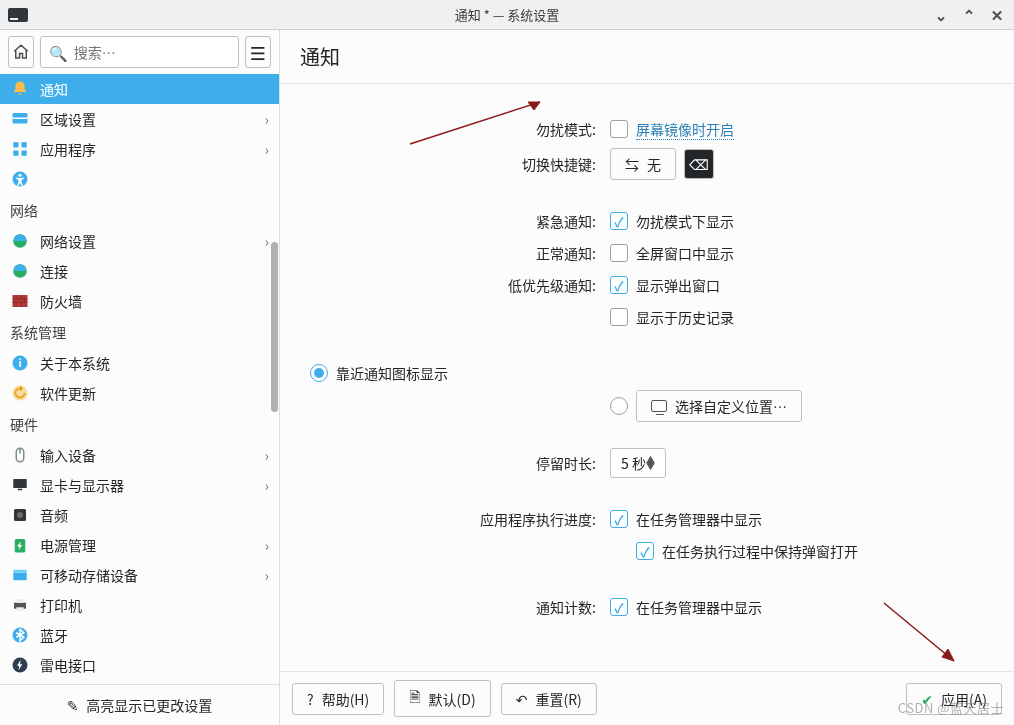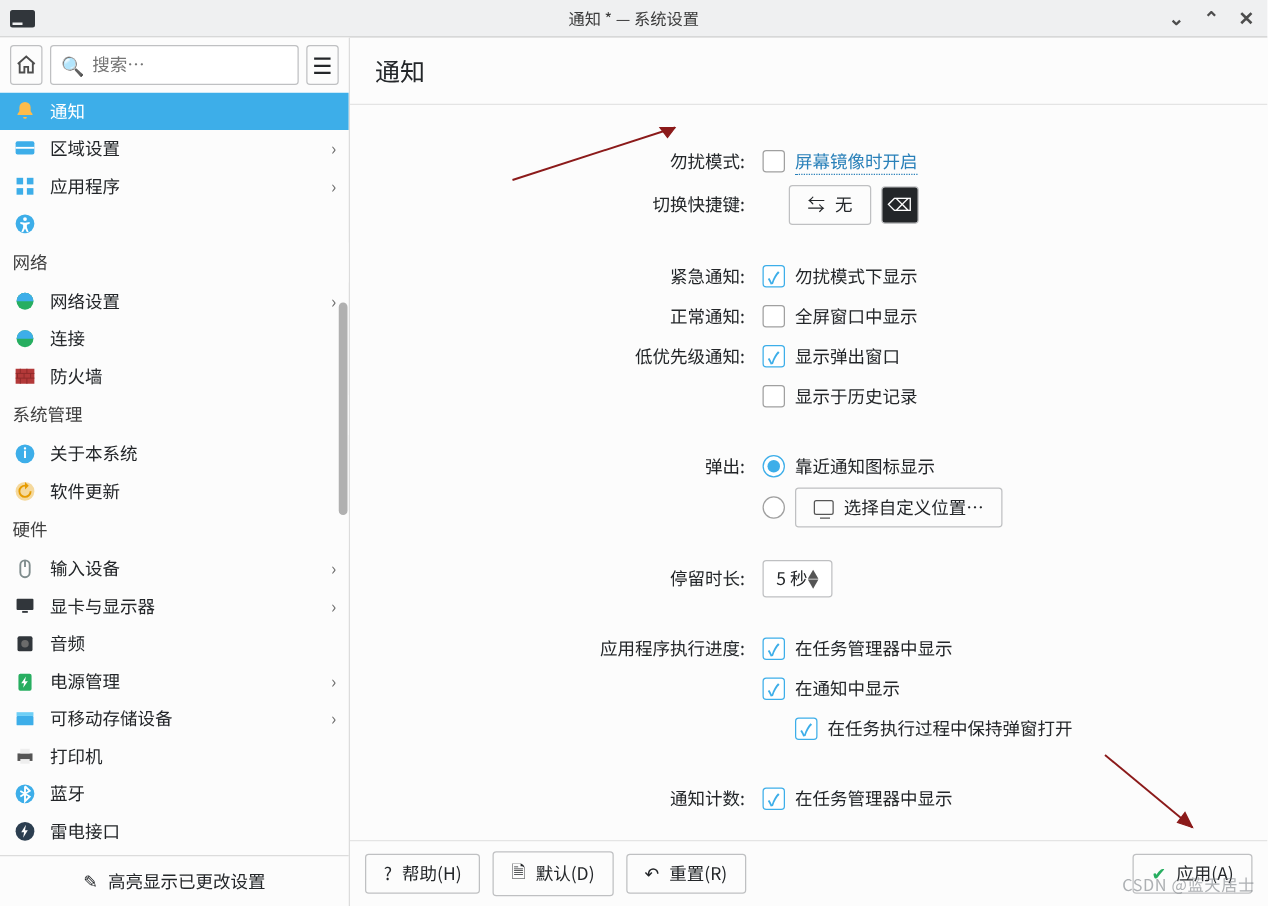--- a/index.html
+++ b/index.html
@@ -281,21 +281,21 @@
           </svg>
       </div>
 
       <div class="row">
         <div class="lbl">勿扰模式:</div>
         <div class="ctrl">
           <span class="checkbox"></span>
           <span class="link">屏幕镜像时开启</span>
         </div>
       </div>
-      <div class="row" style="margin-top:4px;gap:21px;">
+      <div class="row" style="margin-top:4px;">
         <div class="lbl">切换快捷键:</div>
         <div class="ctrl">
           <div class="btn">
             <span>⇆</span>
             <span>无</span>
           </div>
           <div class="iconbtn">⌫</div>
         </div>
       </div>
 
@@ -322,21 +322,20 @@
       </div>
       <div class="row">
         <div class="lbl"></div>
         <div class="ctrl">
           <span class="checkbox"></span>
           <span>显示于历史记录</span>
         </div>
       </div>
 
       <div class="row gap-top">
-        <div class="lbl">弹出:</div>
         <div class="ctrl">
           <span class="radio checked"></span>
           <span>靠近通知图标显示</span>
         </div>
       </div>
       <div class="row" style="margin-top:2px;">
         <div class="lbl"></div>
         <div class="ctrl">
           <span class="radio"></span>
           <div class="btn">
@@ -360,27 +359,20 @@
 
       <div class="row gap-top">
         <div class="lbl">应用程序执行进度:</div>
         <div class="ctrl">
           <span class="checkbox checked"></span>
           <span>在任务管理器中显示</span>
         </div>
       </div>
       <div class="row">
         <div class="lbl"></div>
-        <div class="ctrl">
-          <span class="checkbox checked"></span>
-          <span>在通知中显示</span>
-        </div>
-      </div>
-      <div class="row">
-        <div class="lbl"></div>
         <div class="ctrl indent1">
           <span class="checkbox checked"></span>
           <span>在任务执行过程中保持弹窗打开</span>
         </div>
       </div>
 
       <div class="row gap-top">
         <div class="lbl">通知计数:</div>
         <div class="ctrl">
           <span class="checkbox checked"></span>

